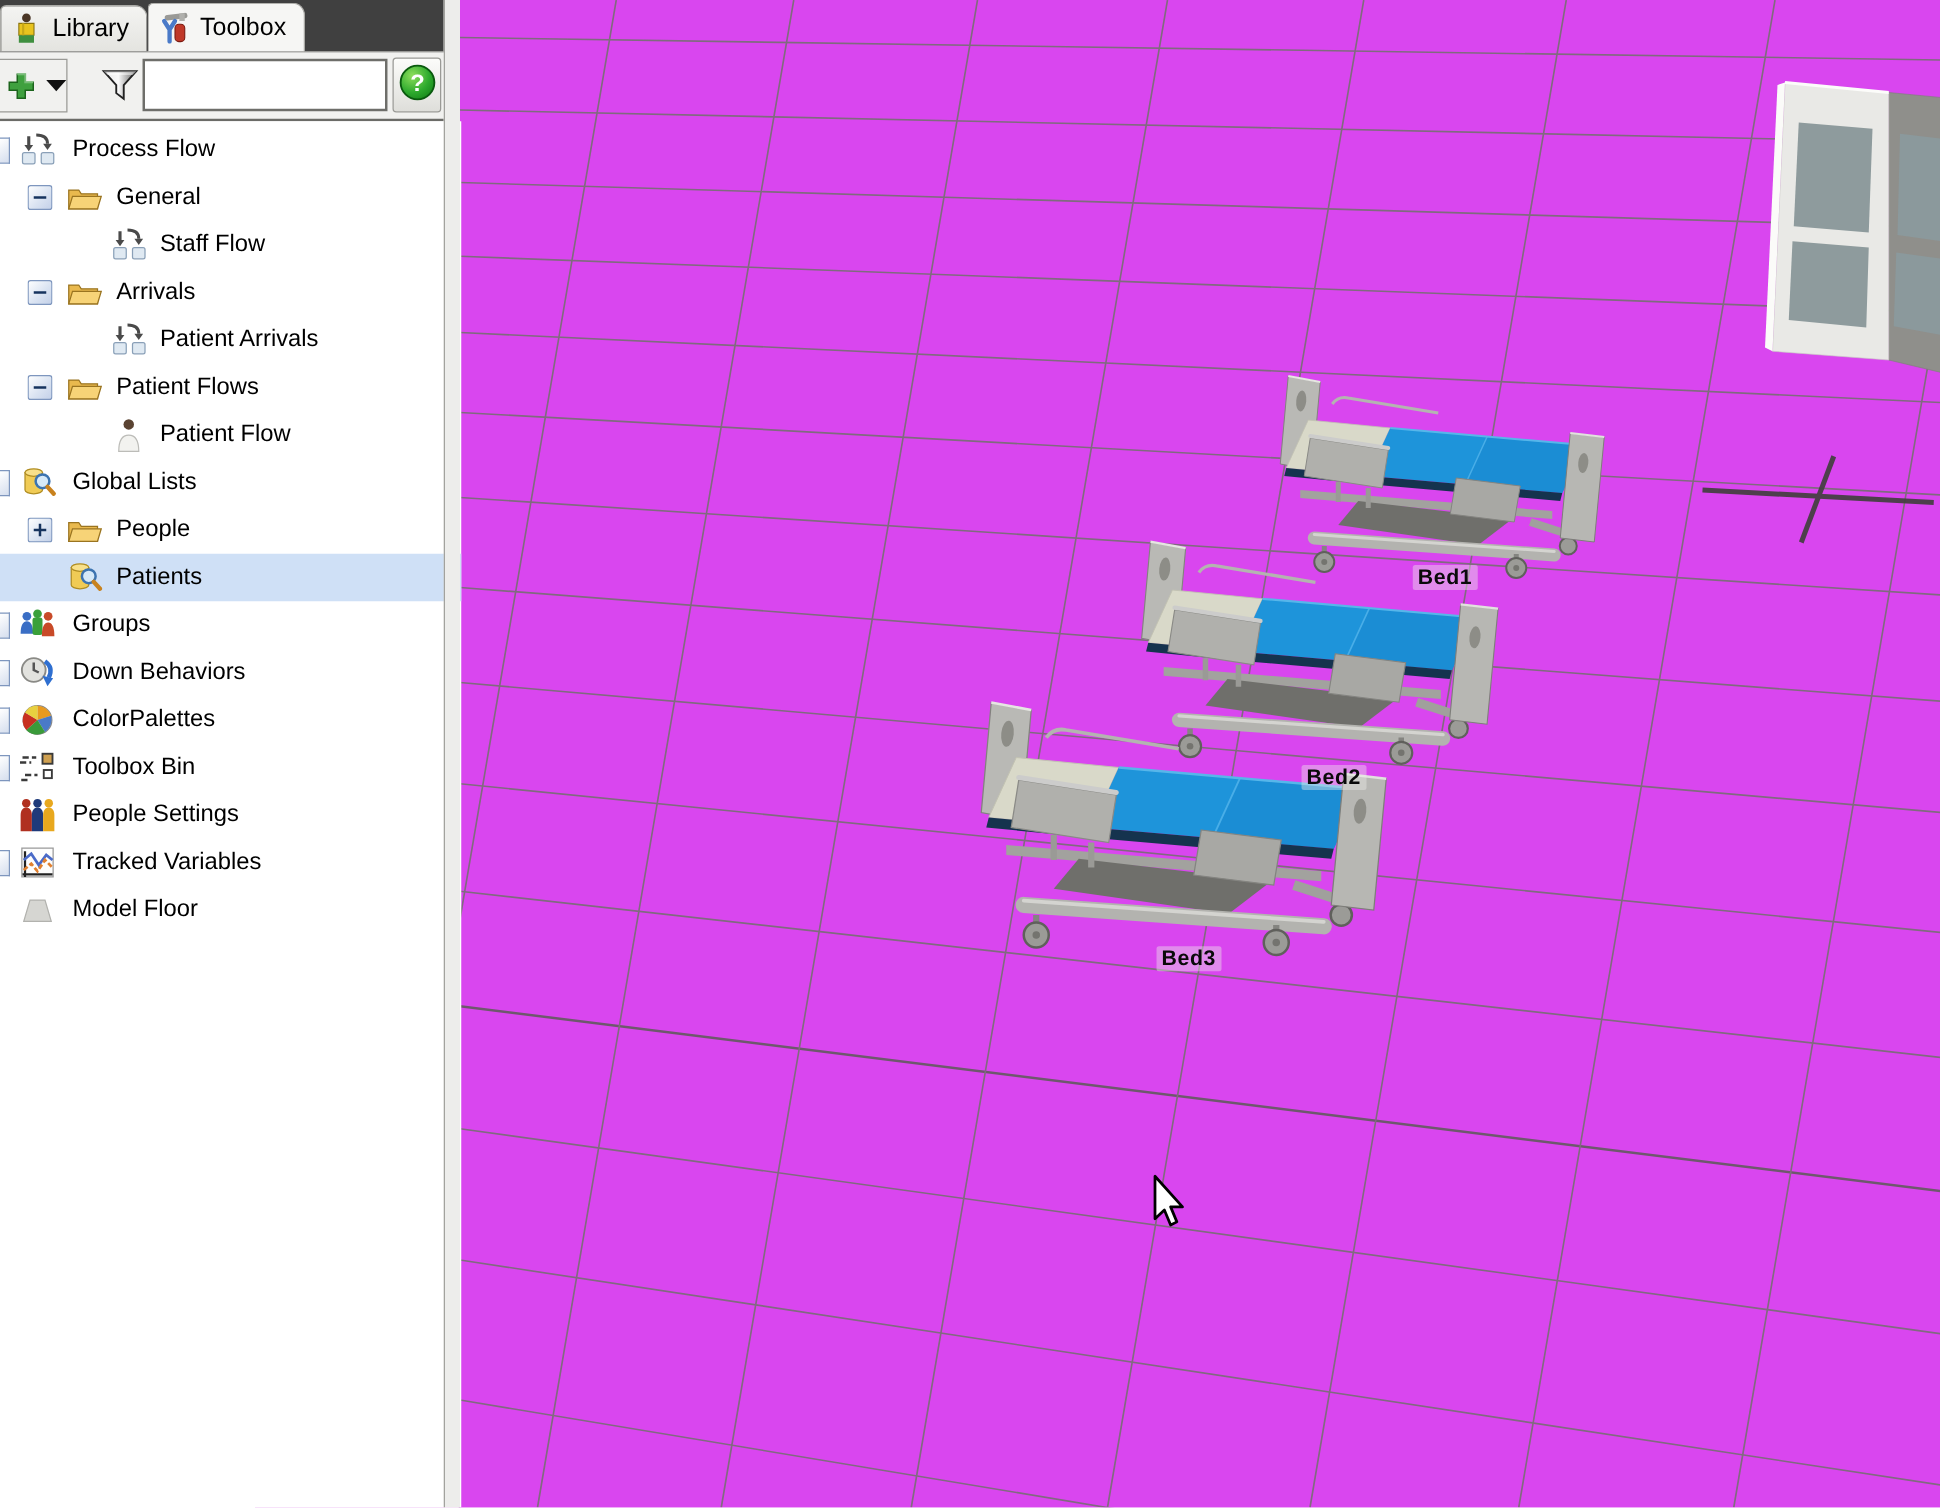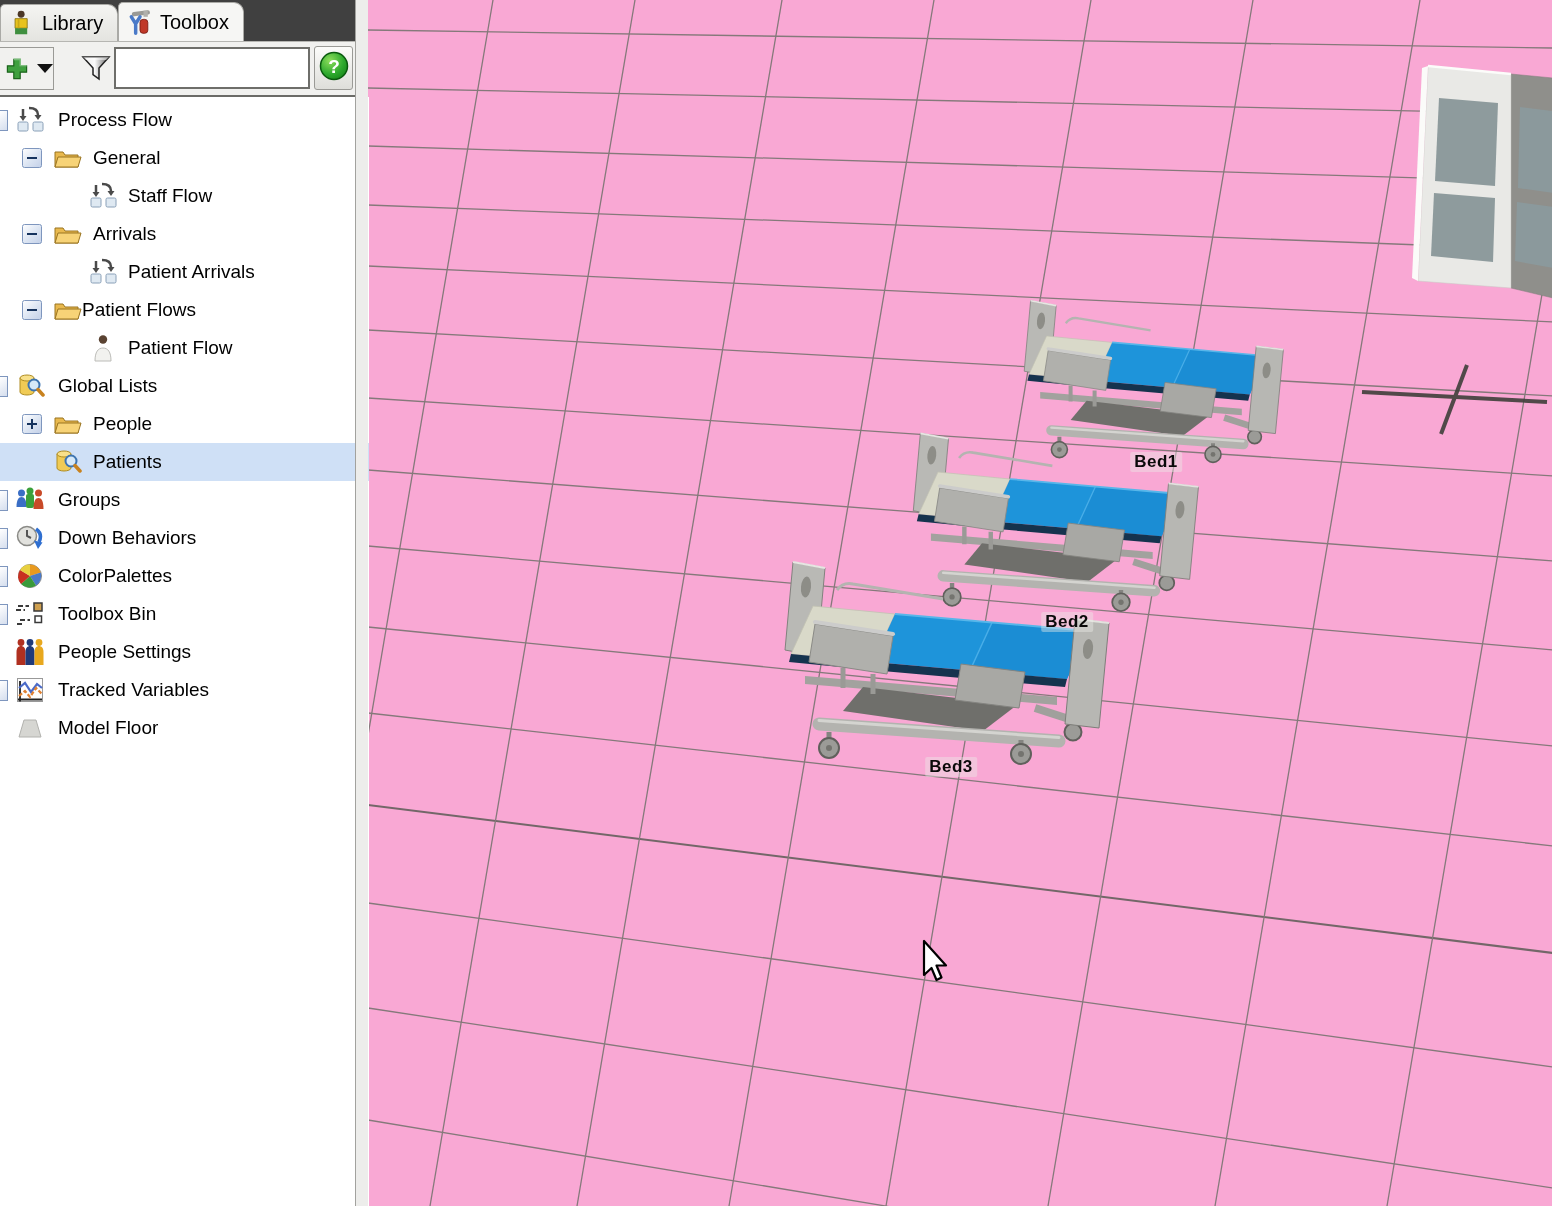--- a/index.html
+++ b/index.html
@@ -1,20 +1,20 @@
 <!DOCTYPE html>
 <html><head>
 <meta charset="utf-8">
 <style>
   html,body{margin:0;padding:0;width:1552px;height:1206px;overflow:hidden;
     font-family:"Liberation Sans",sans-serif;background:#fff;position:relative;}
   .app{position:absolute;inset:0;}
 
   
-  .viewport{position:absolute;left:367px;top:0;width:1185px;height:1206px;background:#f9a8d4;border-left:1px solid #74746e;}
+  .viewport{position:absolute;left:367px;top:0;width:1185px;height:1206px;background:#d946ef;border-left:1px solid #74746e;}
   .scene-svg{position:absolute;left:0;top:0;}
   .bed-label{position:absolute;transform:translateX(-50%);font-size:17px;font-weight:bold;
     color:#0a0a0a;background:rgba(236,236,232,0.42);padding:0 4px;border-radius:2px;
     letter-spacing:0.5px;white-space:nowrap;}
 
   
   .left-panel{position:absolute;left:0;top:0;width:367px;height:1206px;background:#f1f1ef;}
   .tab-bar{position:absolute;left:0;top:0;width:355px;height:41px;background:#404040;border-bottom:1px solid #b6b6b2;}
   .tab{position:absolute;top:2px;height:39px;display:flex;align-items:center;gap:7px;
     padding:0 14px 0 8px;font-size:20px;color:#000;box-sizing:border-box;
@@ -280,21 +280,21 @@
         </div>
         <div class="trow">
           <span class="expander" style="margin-left: 22px;"><svg viewBox="0 0 20 20" width="20" height="20">
               <rect x="0.5" y="0.5" width="19" height="19" rx="2" fill="url(#eg)" stroke="#7e96be"></rect>
               <path d="M5,10 H15" stroke="#16335e" stroke-width="2"></path>
             </svg></span>
           <span class="icon" style="margin-left: 10px;"><svg viewBox="0 0 30 30">
               <path d="M3,9 h8 l2,3 h13 v12 h-23 z" fill="#e9b94e" stroke="#9a7420"></path>
               <path d="M6,14 h23 l-3,10 h-23 z" fill="#f7d377" stroke="#9a7420"></path>
             </svg></span>
-          <span class="lbl" style="">Patient Flows</span>
+          <span class="lbl" style="margin-left: 11px;">Patient Flows</span>
         </div>
         <div class="trow">
           <span class="icon" style="margin-left: 88px;"><svg viewBox="0 0 30 30">
               <circle cx="15" cy="6.5" r="4.2" fill="#5a4332"></circle>
               <path d="M7,28 c0,-9 3,-13 8,-13 c5,0 8,4 8,13 z" fill="#f2f2ef" stroke="#bcbcb8"></path>
             </svg></span>
           <span class="lbl" style="margin-left: 10px;">Patient Flow</span>
         </div>
         <div class="trow">
           <span class="edge-box"></span>

